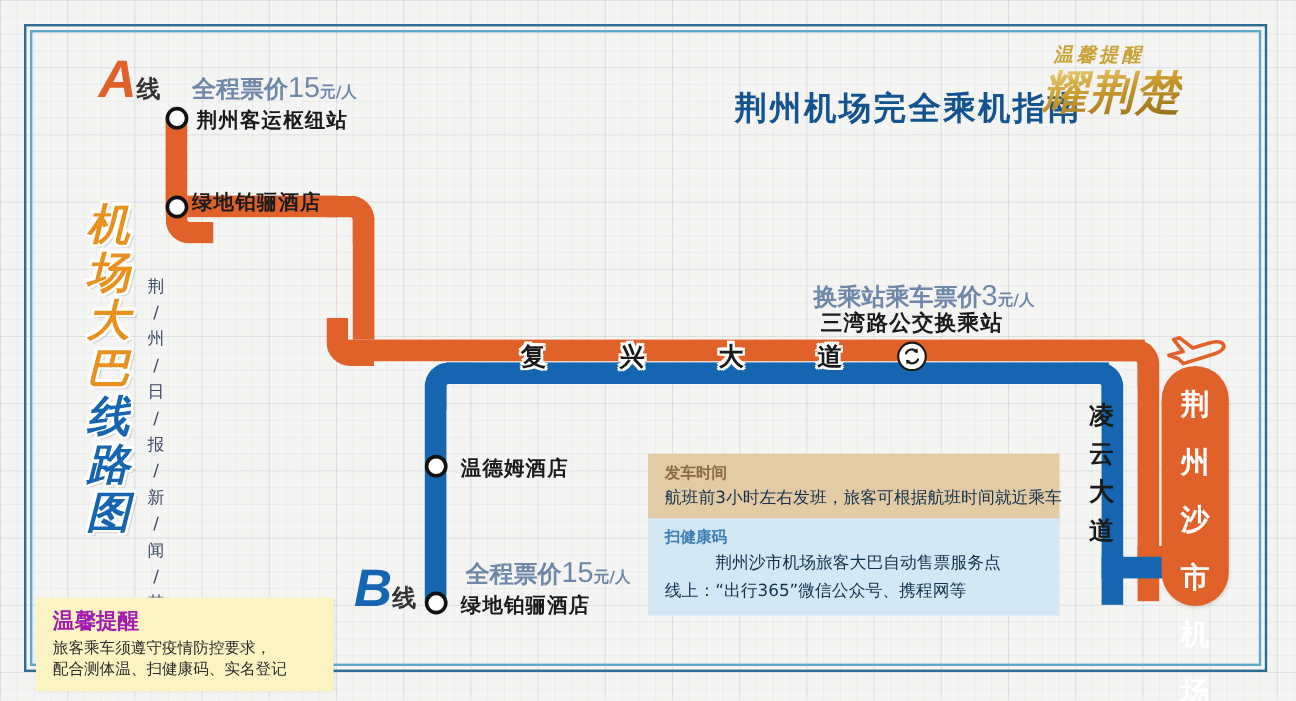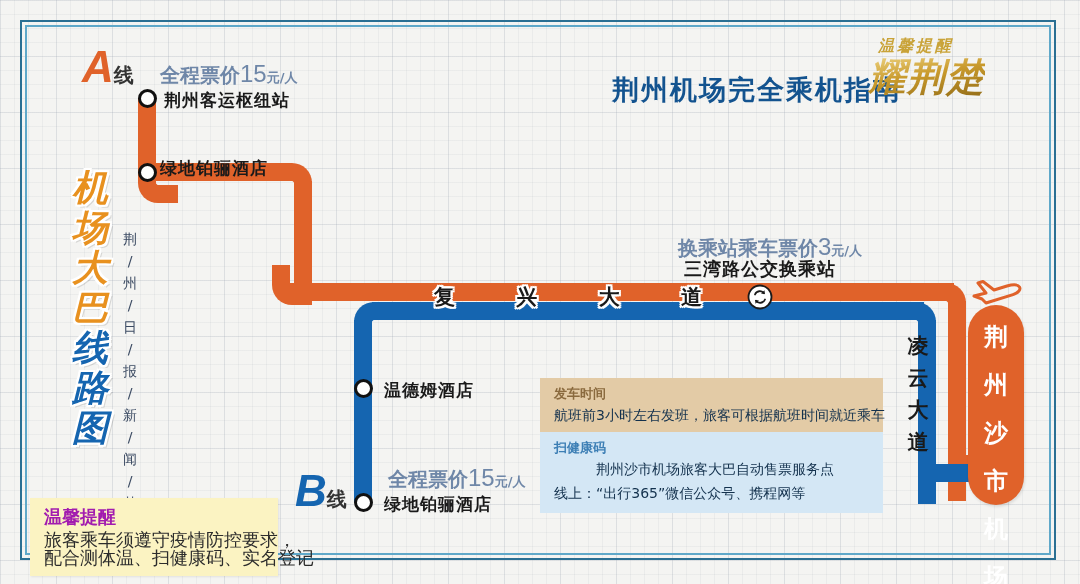--- a/index.html
+++ b/index.html
@@ -148,21 +148,21 @@
   #note{
     position:absolute;left:30px;top:498px;width:248px;
     background:#fbf3c2;padding:7px 10px 9px 14px;z-index:10;box-sizing:border-box;
     box-shadow:1px 1px 2px rgba(0,0,0,.08);
   }
   #note .n-head{
     font-size:18px;font-weight:bold;color:#a21caf;margin-bottom:2px;
     font-family:Liberation Serif, serif;
   }
   #note .n-line{
-    font-size:18px;color:#2c2c2c;line-height:18px;white-space:nowrap;
+    font-size:13px;color:#2c2c2c;line-height:18px;white-space:nowrap;
     font-family:"Liberation Serif","DejaVu Serif",serif;
   }
 </style>
 </head>
 <body>
 
 <div id="page">
 
   <div id="frame-outer"></div>
   <div id="frame-inner"></div>

